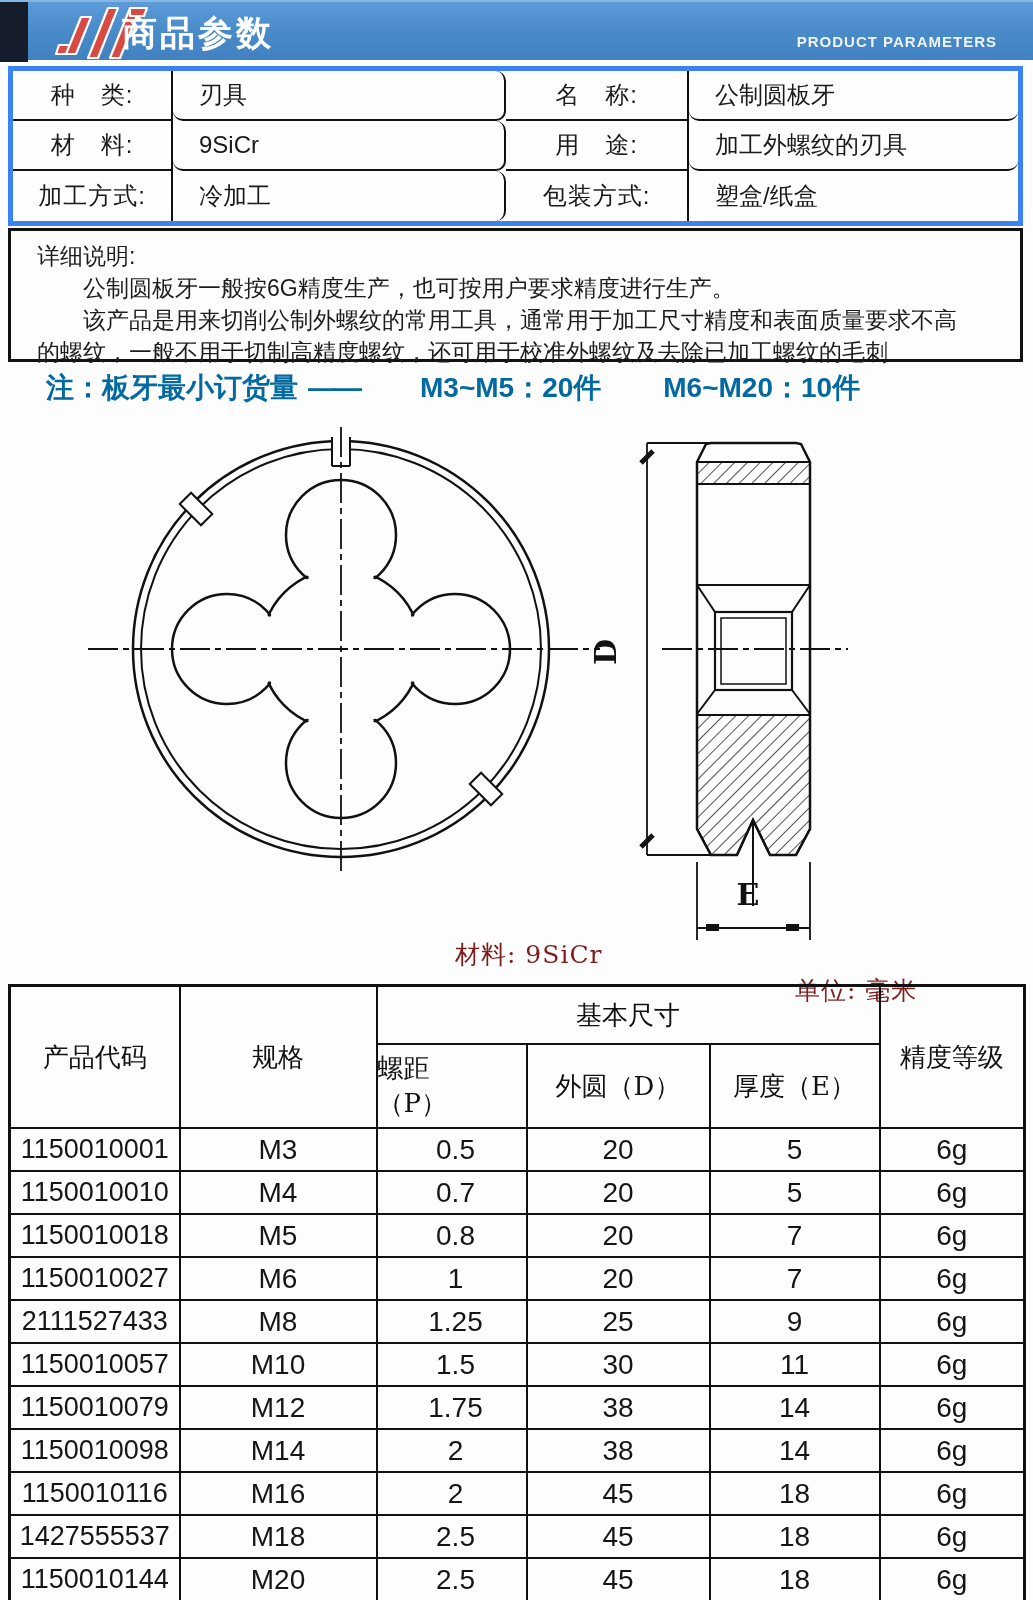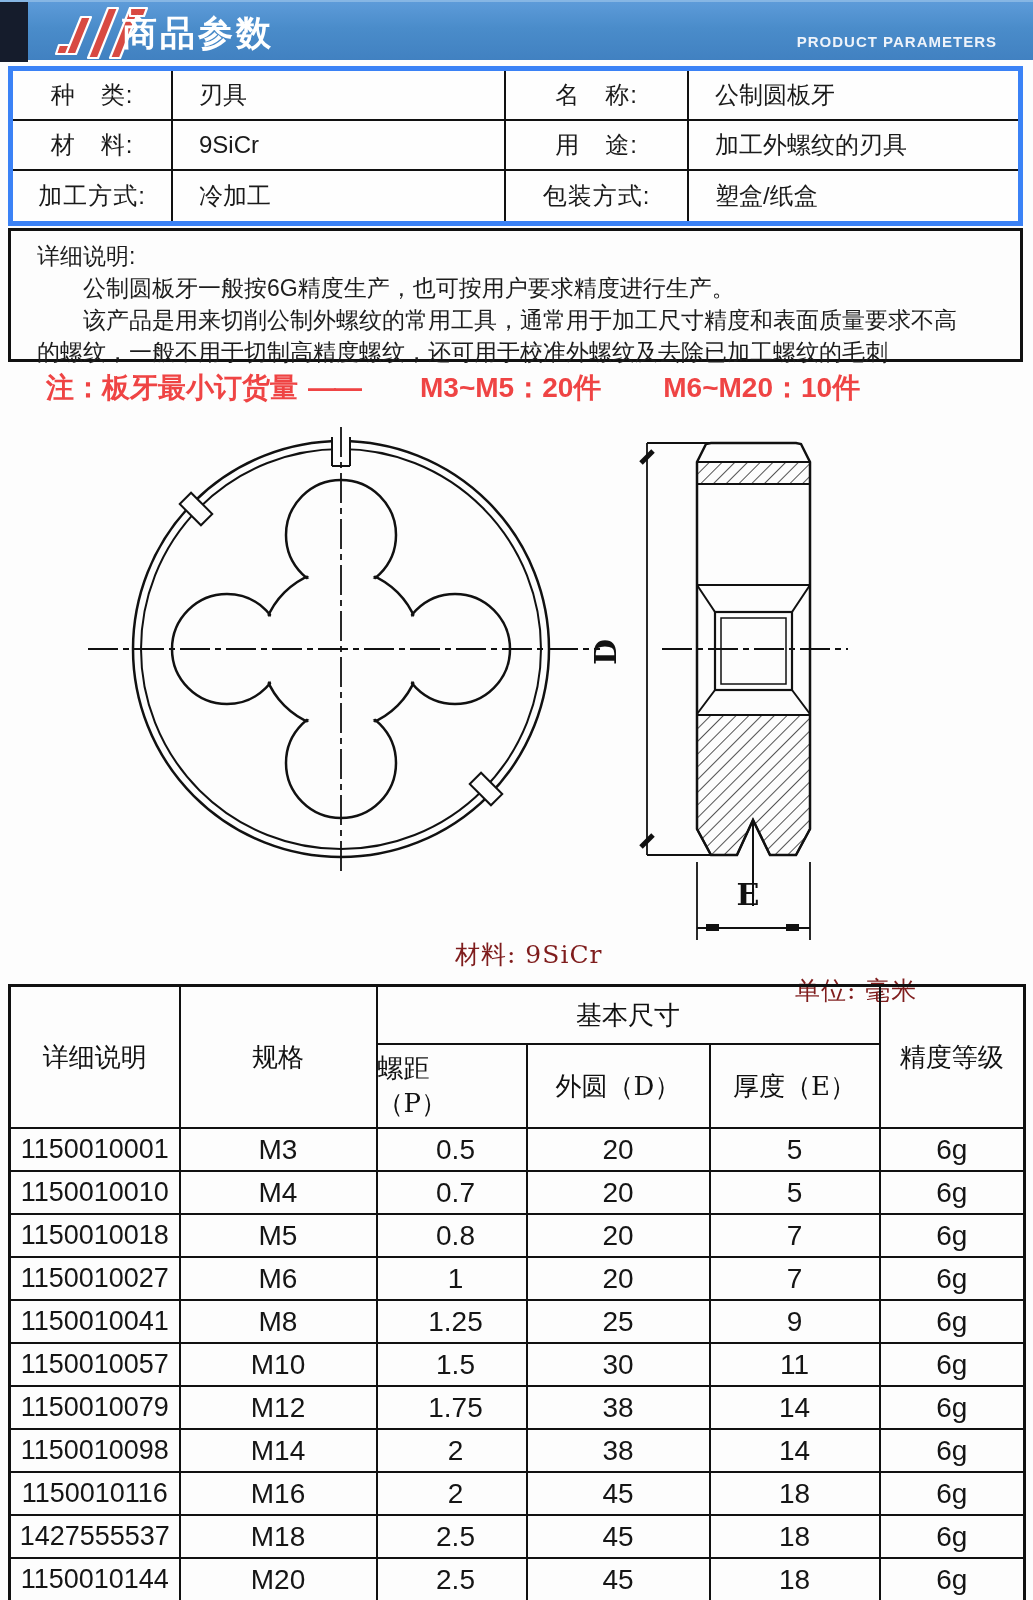--- a/index.html
+++ b/index.html
@@ -19,30 +19,30 @@
 
   
   .info{position:absolute;left:8px;top:66px;width:1015px;box-sizing:border-box;
         border:5px solid #3b82f6;display:grid;grid-template-columns:160px 333px 183px auto;
         grid-auto-rows:50px;background:#fefefe;}
   .info>div{border-right:2px solid #111;border-bottom:2px solid #111;
             display:flex;align-items:center;font-size:24px;color:#1a1a1a;}
   .info>div:nth-child(4n){border-right:none;}
   .info>div:nth-child(n+9){border-bottom:none;}
   .info .lab{justify-content:center;letter-spacing:1px;}
-  .info .val{padding-left:26px;}
+  .info .val{padding-left:26px;border-radius:10px;}
 
   
   .details{position:absolute;left:8px;top:228px;width:1015px;height:134px;box-sizing:border-box;
            border:3px solid #111;padding:9px 26px 0 26px;font-size:23px;line-height:32px;color:#1c1c1c;}
   .details .indent{text-indent:2em;}
 
   
   .note{position:absolute;left:46px;top:369px;display:flex;align-items:baseline;
-        font-size:28px;font-weight:bold;color:#ef4444;white-space:nowrap;}
+        font-size:28px;font-weight:bold;color:#0369a1;white-space:nowrap;}
   .note .dash{margin-left:10px;letter-spacing:-2px;}
   .note .it1{margin-left:60px;}
   .note .it2{margin-left:62px;}
 
   
   .draw{position:absolute;left:0;top:412px;width:1033px;height:530px;}
   .mat-line{position:absolute;top:938px;left:0;width:1033px;height:34px;
             font-family:"DejaVu Serif",serif;font-size:25px;color:#7f1d1d;letter-spacing:1px;}
   .mat-line .m1{position:absolute;left:455px;}
   .mat-line .m2{position:absolute;left:795px;margin-top:36px;}
@@ -192,21 +192,21 @@
       <colgroup>
         <col style="width:170px">
           <col style="width:197px">
           <col style="width:150px">
         <col style="width:183px">
           <col style="width:170px">
           <col style="width:145px">
       </colgroup>
       <thead>
         <tr class="hrow1">
-          <th rowspan="2">详细说明</th>
+          <th rowspan="2">产品代码</th>
           <th rowspan="2">规格</th>
           <th colspan="3">基本尺寸</th>
           <th rowspan="2">精度等级</th>
         </tr>
         <tr class="hrow2">
           <th class="pitch"><span>螺距</span><br><span>（P）</span></th>
           <th>外圆（D）</th>
           <th>厚度（E）</th>
         </tr>
       </thead>
@@ -242,21 +242,21 @@
           <tr>
             <td class="c0">1150010027</td>
             <td class="c1">M6</td>
             <td class="c2">1</td>
             <td class="c3">20</td>
             <td class="c4">7</td>
             <td class="c5">6g</td>
           </tr>
 
           <tr>
-            <td class="c0">1150010041</td>
+            <td class="c0">2111527433</td>
             <td class="c1">M8</td>
             <td class="c2">1.25</td>
             <td class="c3">25</td>
             <td class="c4">9</td>
             <td class="c5">6g</td>
           </tr>
 
           <tr>
             <td class="c0">1150010057</td>
             <td class="c1">M10</td>

